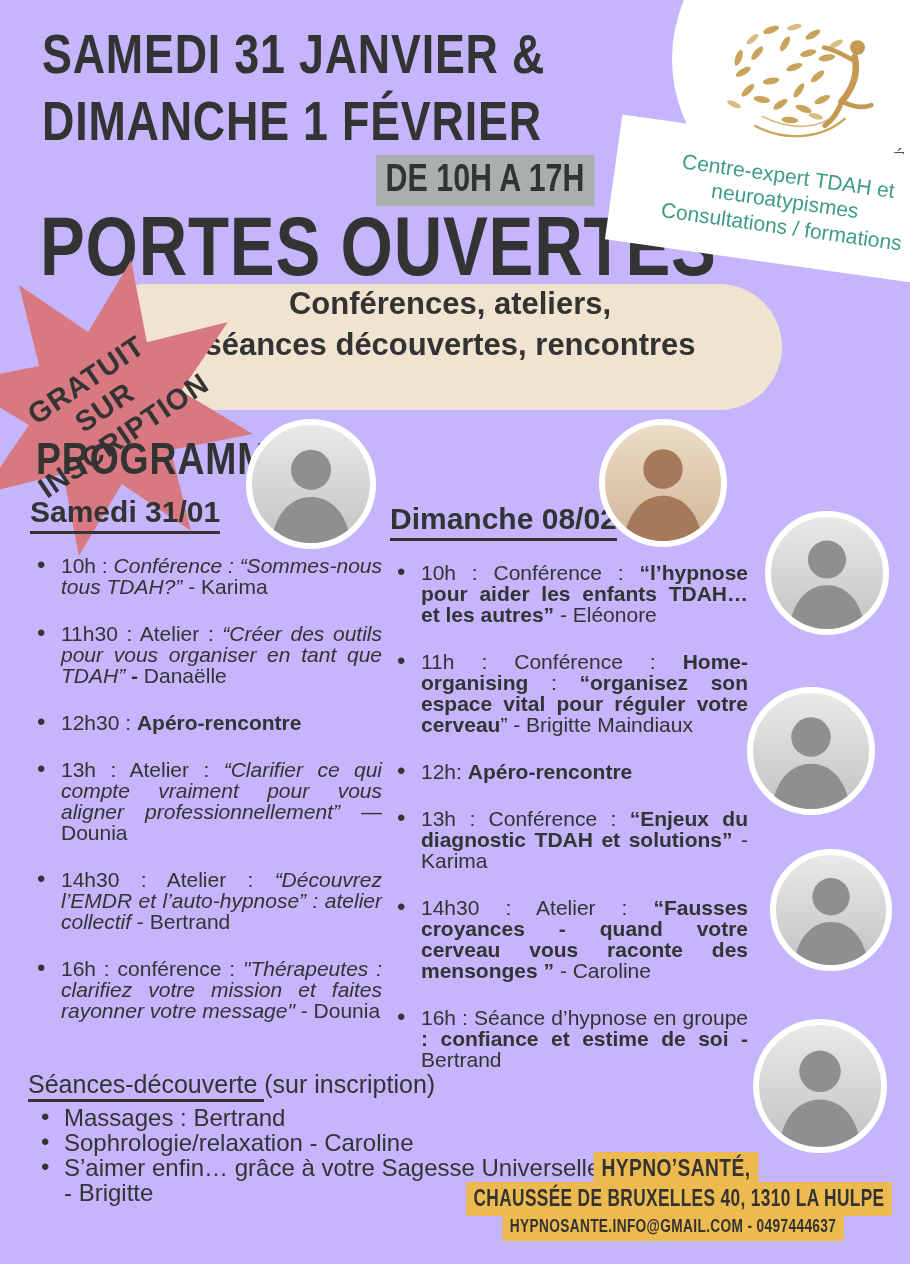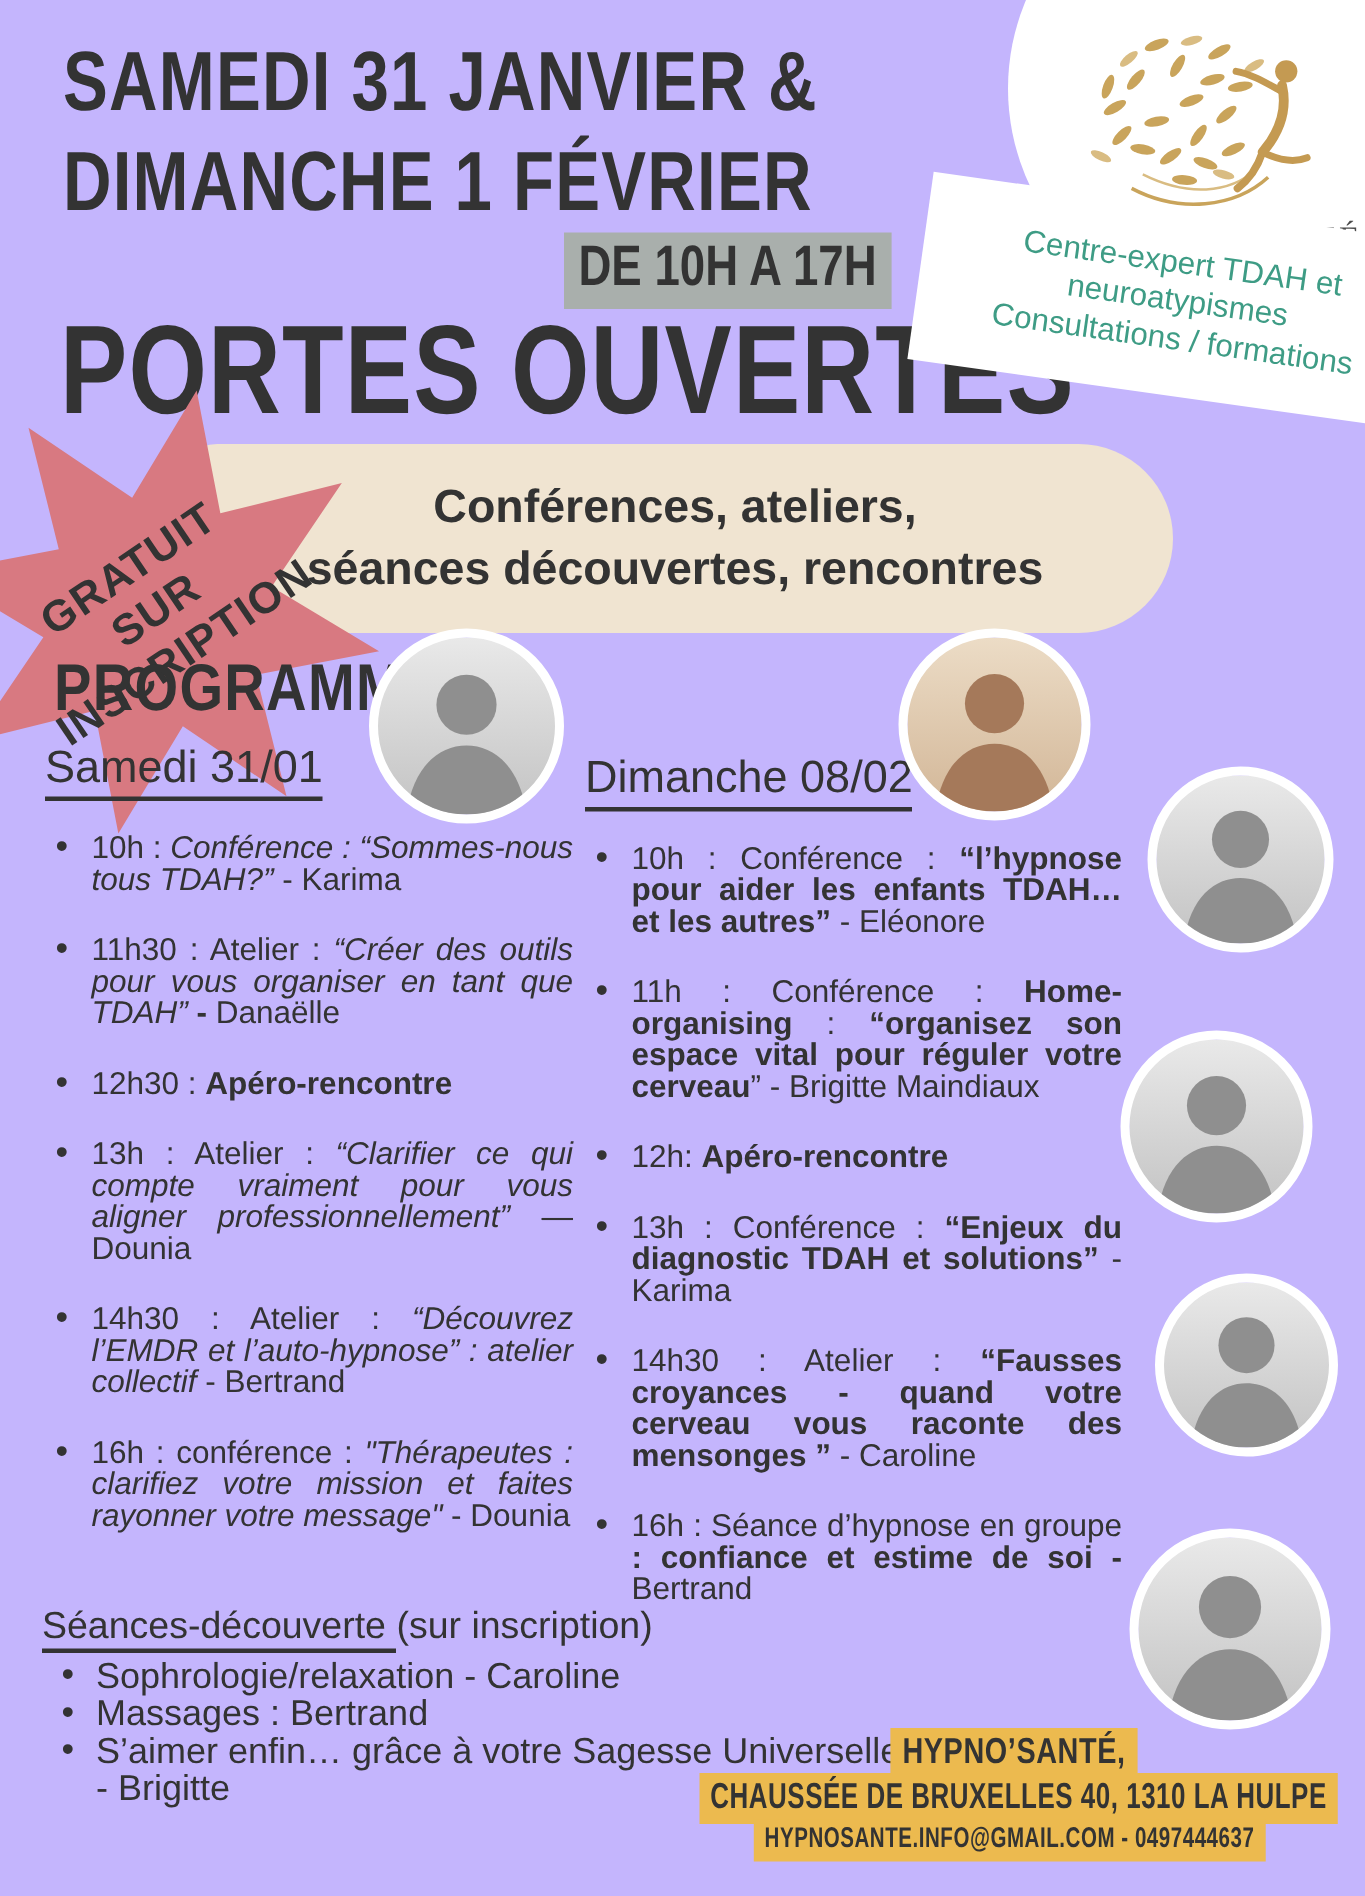--- a/index.html
+++ b/index.html
@@ -17,22 +17,22 @@
 
   .logo-circle{position:absolute;left:672px;top:-92px;width:302px;height:302px;border-radius:50%;background:#fff;}
   .logo-circle svg{position:absolute;left:34px;top:108px;width:186px;height:130px;}
   .logo-wordmark{position:absolute;left:-10px;right:10px;top:238px;text-align:center;
     font-family:"Liberation Serif",serif;font-size:22px;letter-spacing:3px;color:#4b4b4b;white-space:nowrap;}
 
   .expert-banner{position:absolute;left:612px;top:138px;width:346px;height:126px;background:#fff;
     transform:rotate(8deg);display:flex;flex-direction:column;justify-content:center;
     text-align:center;color:#3E9C85;font-size:21px;line-height:1.22;}
 
-  .cream-banner{position:absolute;left:118px;top:296px;width:664px;height:126px;background:#F0E4D1;
-    border-radius:28px 66px 66px 28px;display:flex;flex-direction:column;justify-content:center;
+  .cream-banner{position:absolute;left:118px;top:284px;width:664px;height:126px;background:#F0E4D1;
+    border-radius:28px 66px 66px 28px;display:flex;flex-direction:column;
     text-align:center;font-size:31px;font-weight:700;line-height:1.32;color:#333;}
 
   .star-wrap{position:absolute;left:-45px;top:258px;width:300px;height:300px;}
   .star-wrap svg{position:absolute;inset:0;}
   .star-text{position:absolute;inset:0;display:flex;flex-direction:column;align-items:center;justify-content:center;
     transform:rotate(-34deg);font-size:29px;font-weight:700;line-height:1.15;letter-spacing:1px;color:#333;text-align:center;}
 
   .program-title{position:absolute;left:36px;top:434px;font-size:44px;transform:scaleX(.85);}
 
   .photo{position:absolute;box-sizing:border-box;border:6px solid #fff;border-radius:50%;overflow:hidden;
@@ -42,21 +42,21 @@
   .ph1{left:246px;top:419px;width:130px;height:130px;}
   .ph2{left:599px;top:419px;width:128px;height:128px;}
   .ph3{left:765px;top:511px;width:124px;height:124px;}
   .ph4{left:747px;top:687px;width:128px;height:128px;}
   .ph5{left:770px;top:849px;width:122px;height:122px;}
   .ph6{left:753px;top:1019px;width:134px;height:134px;}
 
   .col{position:absolute;}
   .col-left{left:30px;top:495px;width:352px;}
   .col-right{left:390px;top:502px;width:358px;}
-  .col h3{margin:0;font-size:30px;font-weight:400;display:inline-block;border-bottom:3px solid #333;padding-bottom:2px;}
+  .col h3{margin:0;font-size:30px;font-weight:700;display:inline-block;border-bottom:3px solid #333;padding-bottom:2px;}
   ul.schedule{margin:21px 0 0;padding:0;list-style:none;font-size:21px;line-height:21px;}
   ul.schedule li{position:relative;padding-left:31px;text-align:justify;margin-bottom:26px;}
   ul.schedule li::before{content:"•";position:absolute;left:7px;top:-1px;font-size:24px;}
   .it{font-style:italic;}
   .bd{font-weight:700;}
   .bdit{font-weight:400;font-style:italic;}
 
   .discovery{position:absolute;left:28px;top:1070px;width:580px;}
   .discovery h3{margin:0;font-size:25px;font-weight:400;}
   .discovery .u{font-weight:400;border-bottom:3px solid #333;padding-bottom:1px;}
@@ -201,22 +201,22 @@
   <div class="photo ph6">
     <svg viewBox="0 0 100 100" preserveAspectRatio="xMidYMid slice">
       <circle cx="50" cy="38" r="17" fill="currentColor"></circle>
         <path d="M16,100 C20,72 35,61 50,61 C65,61 80,72 84,100 Z" fill="currentColor"></path>
     </svg>
   </div>
 
   <section class="discovery">
     <h3><span class="u">Séances-découverte </span><span>(sur inscription)</span></h3>
     <ul class="simple">
+        <li>Massages : Bertrand</li>
         <li>Sophrologie/relaxation - Caroline</li>
-        <li>Massages : Bertrand</li>
         <li>S’aimer enfin… grâce à votre Sagesse Universelle - Brigitte</li>
       </ul>
   </section>
 
   <div class="fline f1">HYPNO’SANTÉ,</div>
   <div class="fline f2">CHAUSSÉE DE BRUXELLES 40, 1310 LA HULPE</div>
   <div class="fline f3">HYPNOSANTE.INFO@GMAIL.COM - 0497444637</div>
 
 </div>
 

